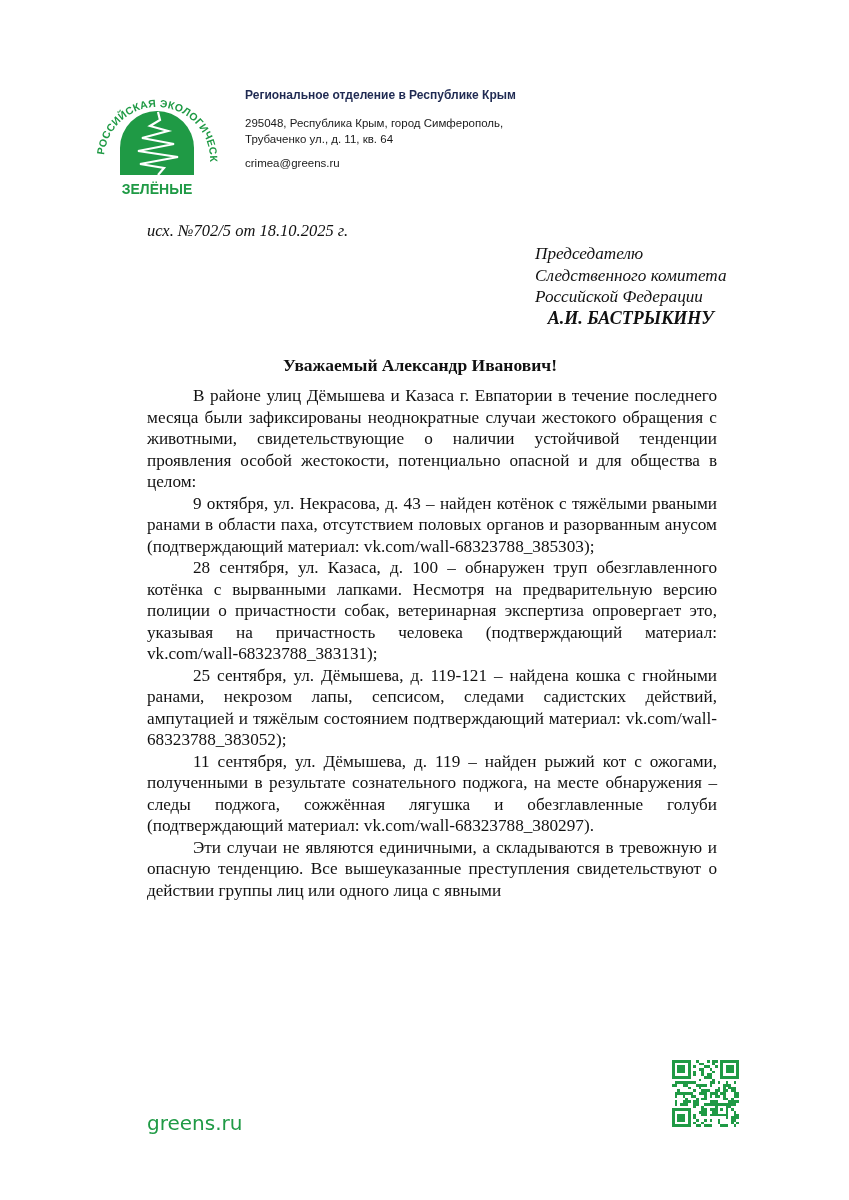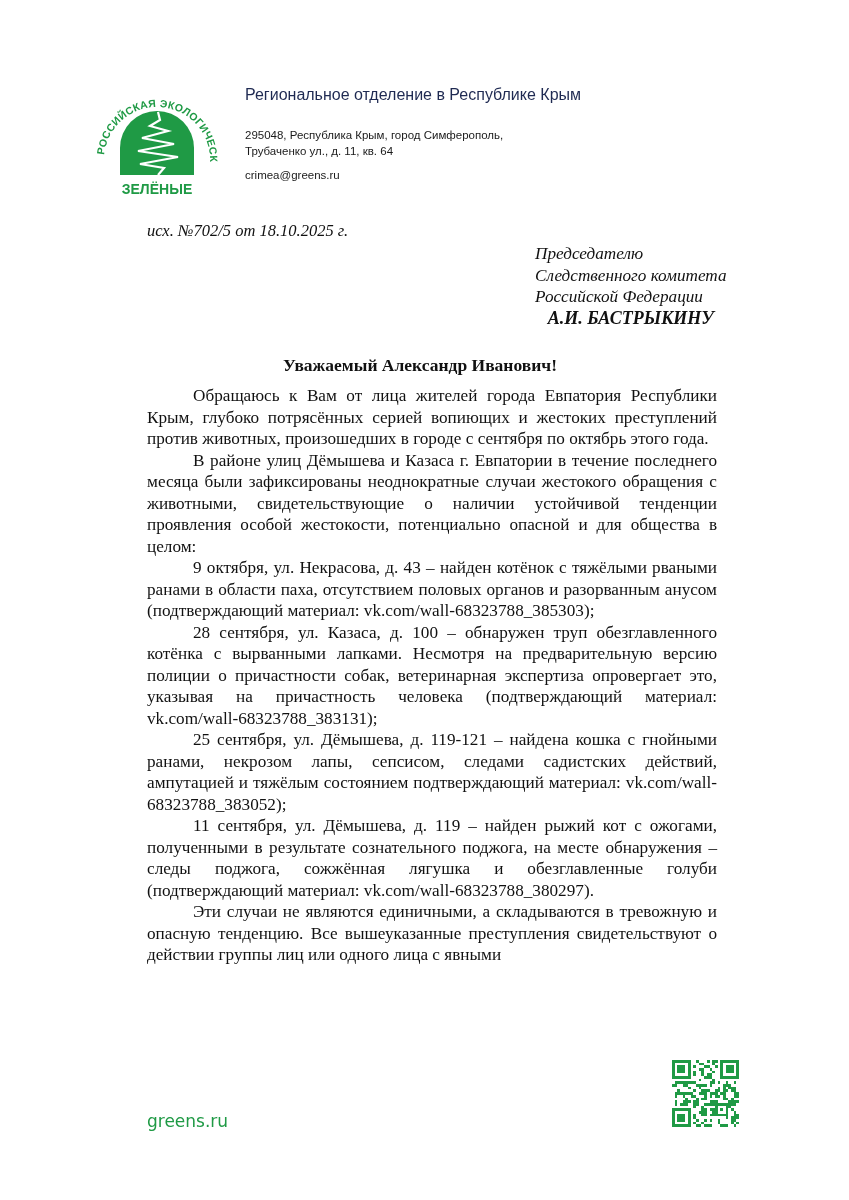--- a/index.html
+++ b/index.html
@@ -1,29 +1,29 @@
 <!DOCTYPE html>
 <html><head>
 <meta charset="utf-8">
 <style>
   html, body { margin: 0; padding: 0; background: #ffffff; }
   body { width: 849px; height: 1200px; position: relative; overflow: hidden; color: #111; }
   .logo { position: absolute; left: 82px; top: 78px; width: 150px; height: 125px; }
   .org { position: absolute; left: 245px; top: 87px; font-family: "Liberation Sans", sans-serif; font-size: 11.5px; line-height: 16px; color: #1a1a1a; }
-  .org .title { font-weight: normal; color: #1f2a52; margin-bottom: 24px; font-size: 16px; }
+  .org .title { font-weight: bold; color: #1f2a52; margin-bottom: 12px; font-size: 12px; }
   .org .addr { margin-bottom: 8px; }
   .serif { font-family: "Liberation Serif", serif; }
   .outno { position: absolute; left: 147px; top: 221px; font-style: italic; font-size: 16.5px; }
   .addressee { position: absolute; left: 535px; top: 243px; font-size: 17.2px; line-height: 21.5px; font-style: italic; }
   .addressee .bold { font-weight: bold; font-size: 18px; text-align: center; }
   .salutation { position: absolute; left: 0; width: 840px; top: 355px; text-align: center; font-weight: bold; font-size: 17.5px; }
   .body { position: absolute; left: 147px; width: 570px; top: 385px; font-size: 17.2px; line-height: 21.5px; text-align: justify; }
   .body p { margin: 0; text-indent: 46px; }
   .body p.gap { }
-  .footer-site { position: absolute; left: 147px; top: 1111px; font-family: "DejaVu Sans", sans-serif; font-size: 17px; color: #1f9a45; }
+  .footer-site { position: absolute; left: 147px; top: 1111px; font-family: "DejaVu Sans", sans-serif; font-size: 20px; color: #1f9a45; }
   .qr { position: absolute; left: 672px; top: 1060px; width: 67px; height: 67px; }
 </style>
 </head>
 <body>
 
 <div class="logo">
   <svg width="150" height="125" viewBox="0 0 150 125">
     <defs>
       <path id="arc" d="M 22 82 A 53 53 0 1 1 128 82"></path>
     </defs>
@@ -50,21 +50,20 @@
 <div class="addressee serif">
   <div>Председателю</div>
   <div>Следственного комитета</div>
   <div>Российской Федерации</div>
   <div class="bold">А.И. БАСТРЫКИНУ</div>
 </div>
 
 <div class="salutation serif">Уважаемый Александр Иванович!</div>
 
 <div class="body serif">
-  <p>Обращаюсь к Вам от лица жителей города Евпатория Республики Крым, глубоко потрясённых серией вопиющих и жестоких преступлений против животных, произошедших в городе с сентября по октябрь этого года.</p>
   <p class="gap">В районе улиц Дёмышева и Казаса г. Евпатории в течение последнего месяца были зафиксированы неоднократные случаи жестокого обращения с животными, свидетельствующие о наличии устойчивой тенденции проявления особой жестокости, потенциально опасной и для общества в целом:</p>
   <p>9 октября, ул. Некрасова, д. 43 – найден котёнок с тяжёлыми рваными ранами в области паха, отсутствием половых органов и разорванным анусом (подтверждающий материал: vk.com/wall-68323788_385303);</p>
   <p>28 сентября, ул. Казаса, д. 100 – обнаружен труп обезглавленного котёнка с вырванными лапками. Несмотря на предварительную версию полиции о причастности собак, ветеринарная экспертиза опровергает это, указывая на причастность человека (подтверждающий материал: vk.com/wall-68323788_383131);</p>
   <p>25 сентября, ул. Дёмышева, д. 119-121 – найдена кошка с гнойными ранами, некрозом лапы, сепсисом, следами садистских действий, ампутацией и тяжёлым состоянием подтверждающий материал: vk.com/wall-68323788_383052);</p>
   <p>11 сентября, ул. Дёмышева, д. 119 – найден рыжий кот с ожогами, полученными в результате сознательного поджога, на месте обнаружения – следы поджога, сожжённая лягушка и обезглавленные голуби (подтверждающий материал: vk.com/wall-68323788_380297).</p>
   <p class="gap">Эти случаи не являются единичными, а складываются в тревожную и опасную тенденцию. Все вышеуказанные преступления свидетельствуют о действии группы лиц или одного лица с явными</p>
 </div>
 
 <div class="footer-site">greens.ru</div>
 

